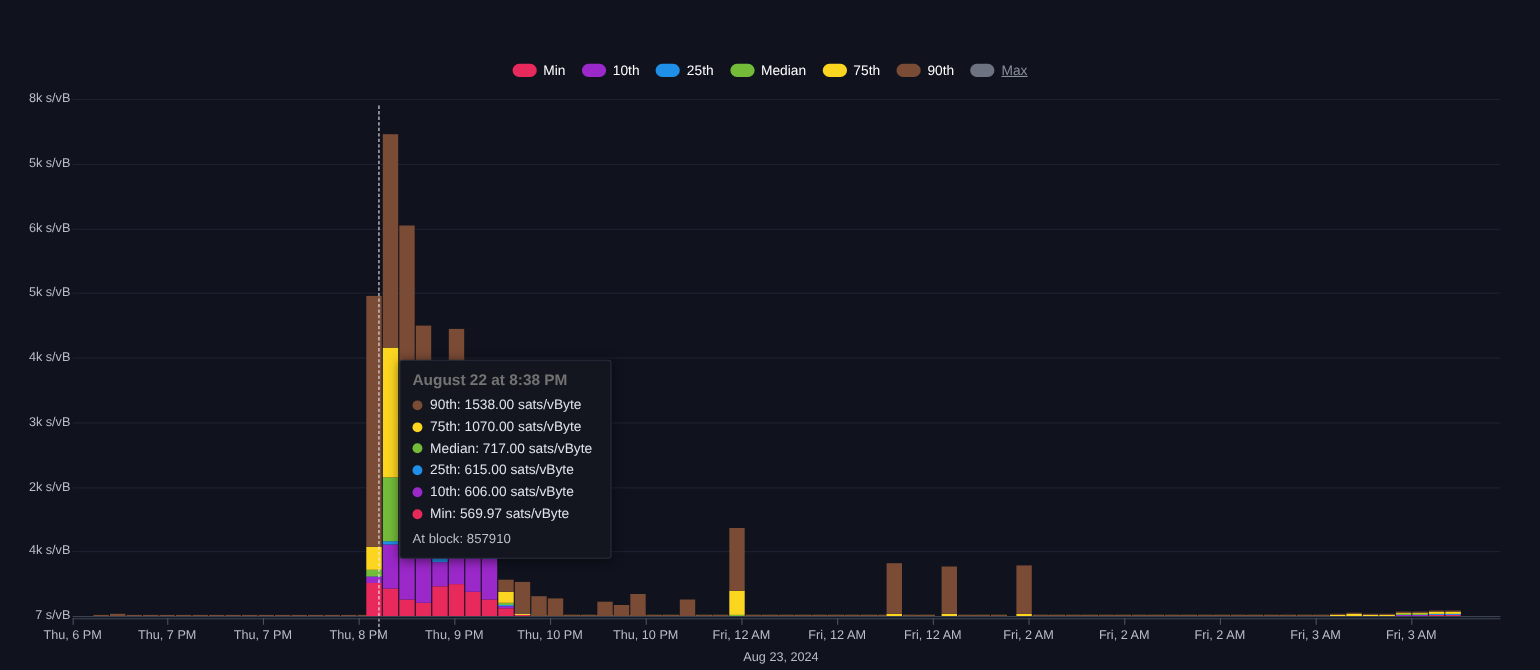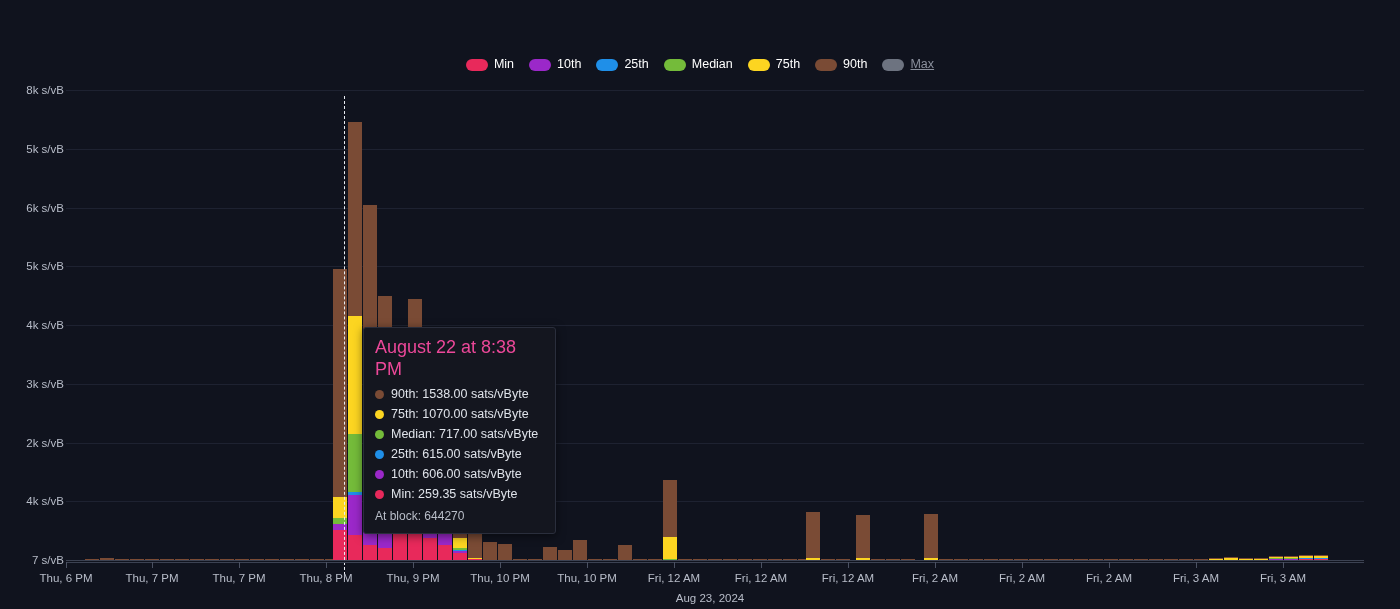--- a/index.html
+++ b/index.html
@@ -41,21 +41,21 @@
 
   
   .legend {
     position: absolute;
     left: 0; top: 58px;
     width: 1400px;
     display: flex; justify-content: center; align-items: center;
     gap: 15px;
   }
   .legend-item {
-    display: flex; align-items: flex-end; gap: 6px;
+    display: flex; align-items: center; gap: 6px;
     cursor: pointer;
     user-select: none;
   }
   .legend-swatch {
     width: 22px; height: 12px;
     border-radius: 6px;
   }
   .legend-label {
     color: #ffffff;
     font-size: 12.5px;
@@ -146,23 +146,23 @@
     position: absolute;
     left: 363px; top: 327px;
     width: 193px;
     background: #14161f;
     border: 1px solid #2a2e3c;
     border-radius: 3px;
     padding: 9px 11px 10px 11px;
     box-shadow: 0 2px 10px rgba(0,0,0,.5);
   }
   .tt-title {
-    color: #ec4899;
-    font-size: 18px;
-    font-weight: normal;
+    color: #737373;
+    font-size: 14px;
+    font-weight: bold;
     margin-bottom: 6px;
     line-height: 1.2;
   }
   .tt-row {
     display: flex; align-items: center; gap: 7px;
     margin: 3px 0;
   }
   .tt-dot { width: 9px; height: 9px; border-radius: 50%; flex: 0 0 9px; }
   .tt-text { color: #dfe3ea; font-size: 12.5px; line-height: 1.35; white-space: nowrap; }
   .tt-footer { color: #b9bec9; font-size: 12px; margin-top: 7px; }
@@ -664,19 +664,19 @@
         <div class="tt-row">
           <span class="tt-dot" style="background: rgb(31, 143, 232);"></span>
           <span class="tt-text">25th: 615.00 sats/vByte</span>
         </div>
         <div class="tt-row">
           <span class="tt-dot" style="background: rgb(155, 40, 201);"></span>
           <span class="tt-text">10th: 606.00 sats/vByte</span>
         </div>
         <div class="tt-row">
           <span class="tt-dot" style="background: rgb(232, 41, 91);"></span>
-          <span class="tt-text">Min: 259.35 sats/vByte</span>
-        </div>
-      </div>
-    <div class="tt-footer">At block: 644270</div>
+          <span class="tt-text">Min: 569.97 sats/vByte</span>
+        </div>
+      </div>
+    <div class="tt-footer">At block: 857910</div>
   </div>
 
 </div>
 
 </body></html>

